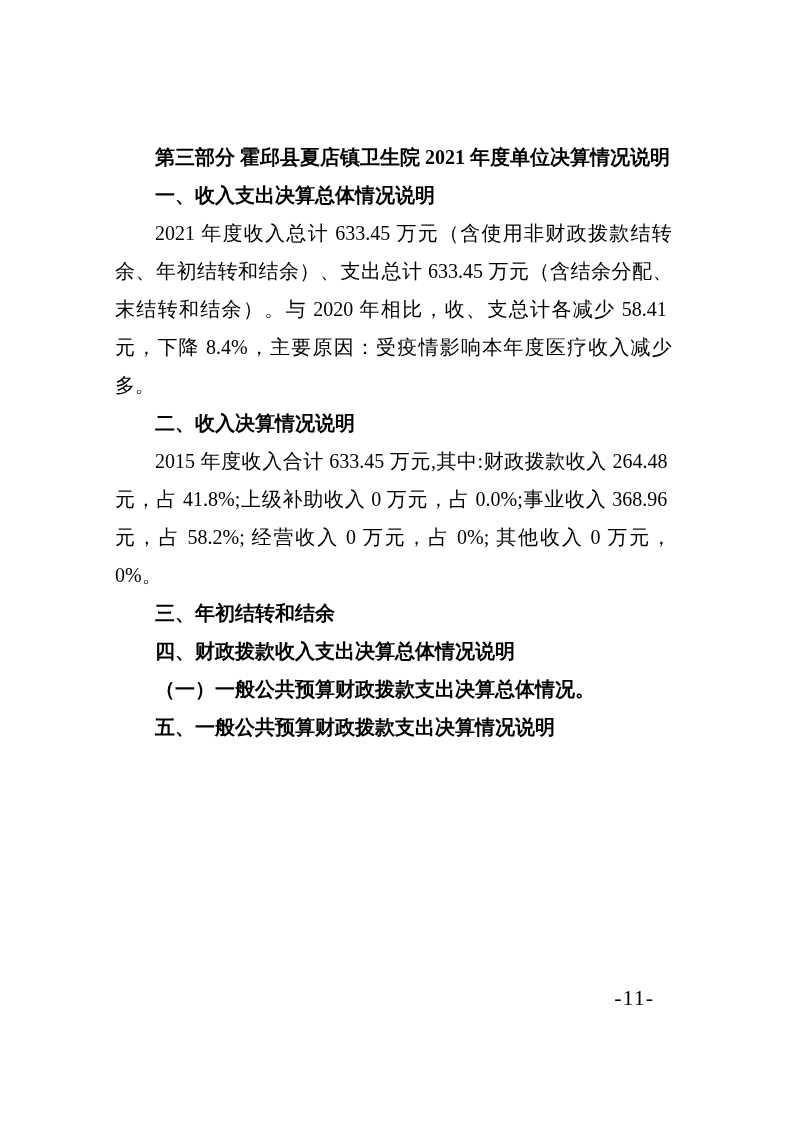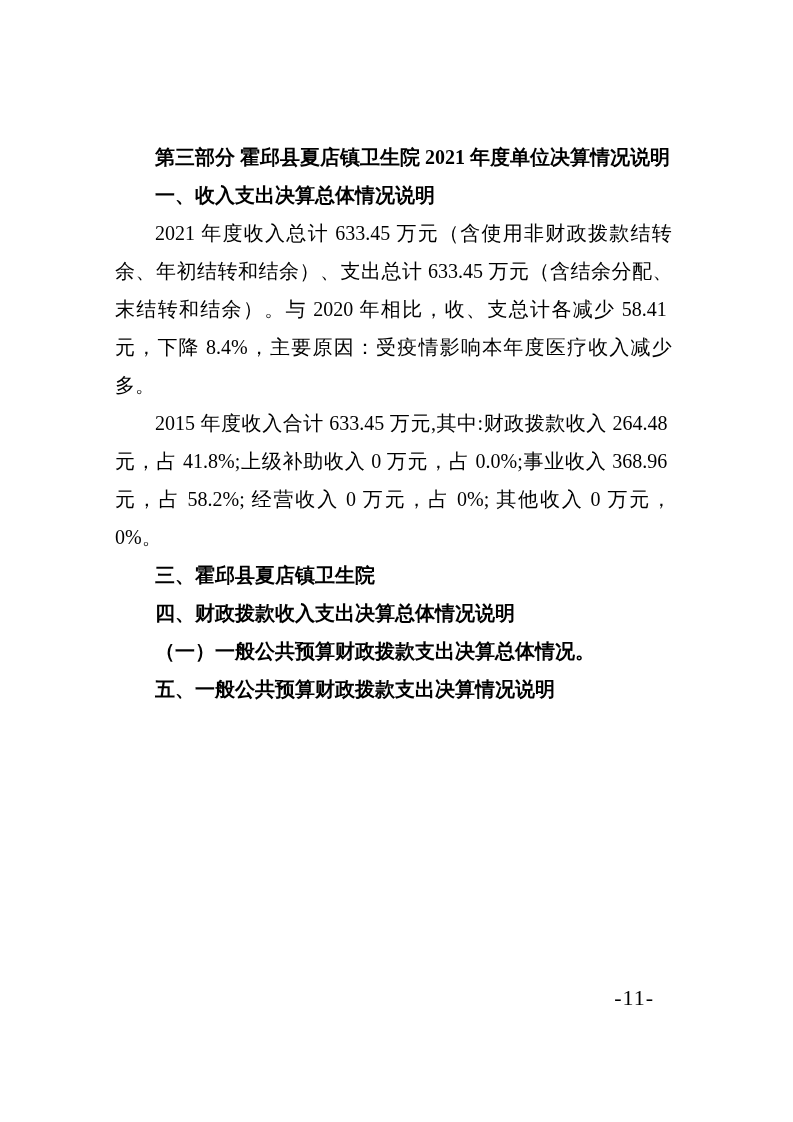--- a/index.html
+++ b/index.html
@@ -45,20 +45,21 @@
   }
 </style>
 </head>
 <body>
 
 <div class="page">
   <div class="content">
     <p class="bold">第三部分 霍邱县夏店镇卫生院 2021 年度单位决算情况说明</p>
     <p class="bold">一、收入支出决算总体情况说明</p>
     <p>2021 年度收入总计 633.45 万元（含使用非财政拨款结转结余、年初结转和结余）、支出总计 633.45 万元（含结余分配、年末结转和结余）。与 2020 年相比，收、支总计各减少 58.41 万元，下降 8.4%，主要原因：受疫情影响本年度医疗收入减少较多。</p>
+    <p class="bold">二、收入决算情况说明</p>
     <p>2015 年度收入合计 633.45 万元,其中:财政拨款收入 264.48 万元，占 41.8%;上级补助收入 0 万元，占 0.0%;事业收入 368.96 万元，占 58.2%; 经营收入 0 万元，占 0%; 其他收入 0 万元，占 0%。</p>
-    <p class="bold">三、霍邱县夏店镇卫生院</p>
+    <p class="bold">三、年初结转和结余</p>
     <p class="bold">四、财政拨款收入支出决算总体情况说明</p>
     <p class="bold">（一）一般公共预算财政拨款支出决算总体情况。</p>
     <p class="bold">五、一般公共预算财政拨款支出决算情况说明</p>
   </div>
   <div class="page-number">-11-</div>
 </div>
 
 </body></html>

